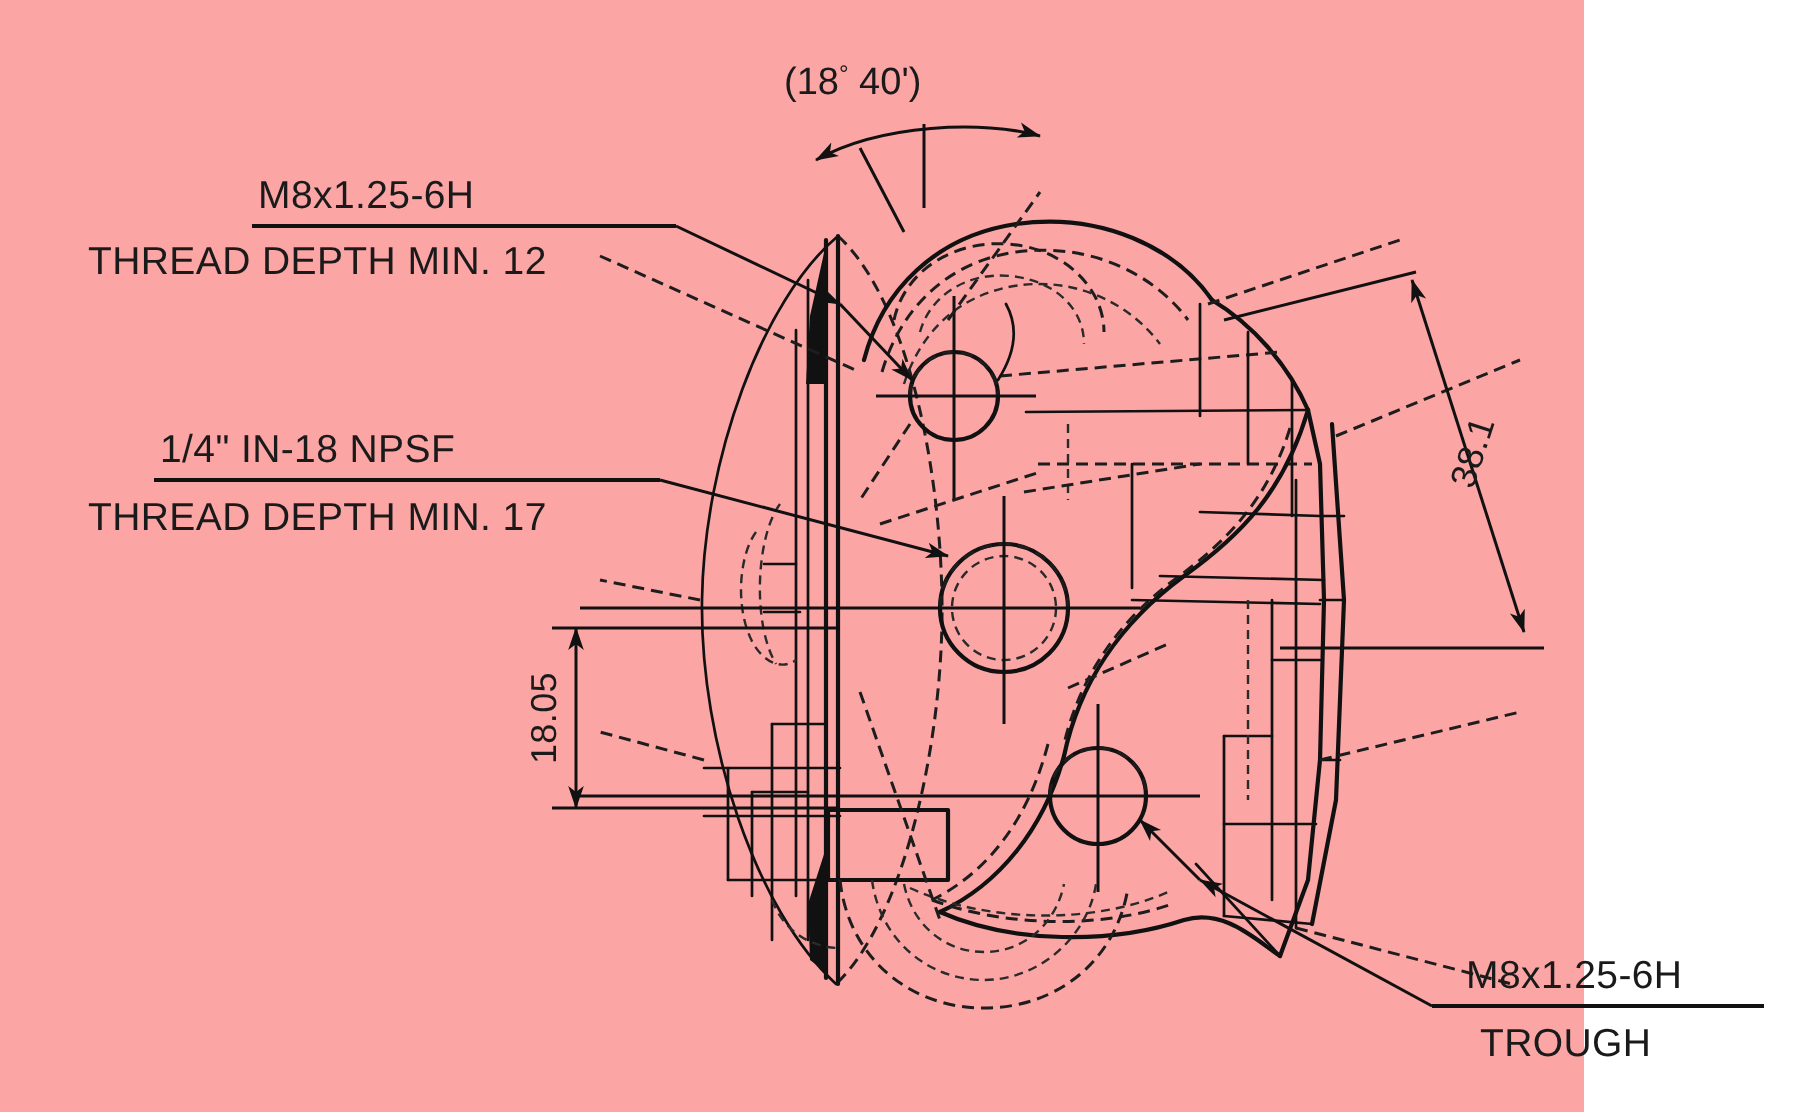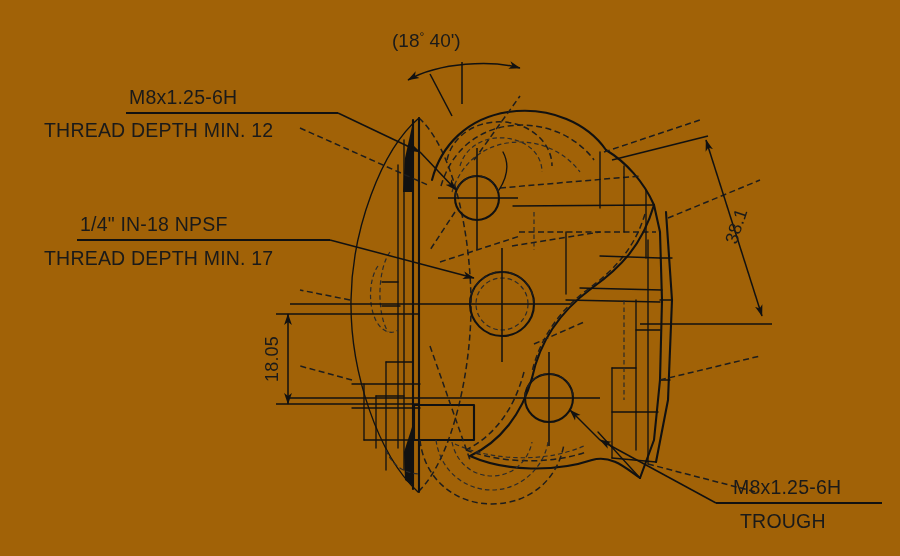--- a/index.html
+++ b/index.html
@@ -10,23 +10,23 @@
   }
   body {
     width: 900px;
     height: 556px;
     overflow: hidden;
     font-family: "Liberation Sans", sans-serif;
     position: relative;
   }
   #drawing-root {
     position: relative;
-    width: 900px;
+    width: 792px;
     height: 556px;
-    background: #a16207;
+    background: #fca5a5;
   }
   svg#cad {
     position: absolute;
     left: 0;
     top: 0;
     width: 900px;
     height: 556px;
   }
   .note-text {
     font-family: "Liberation Sans", sans-serif;

